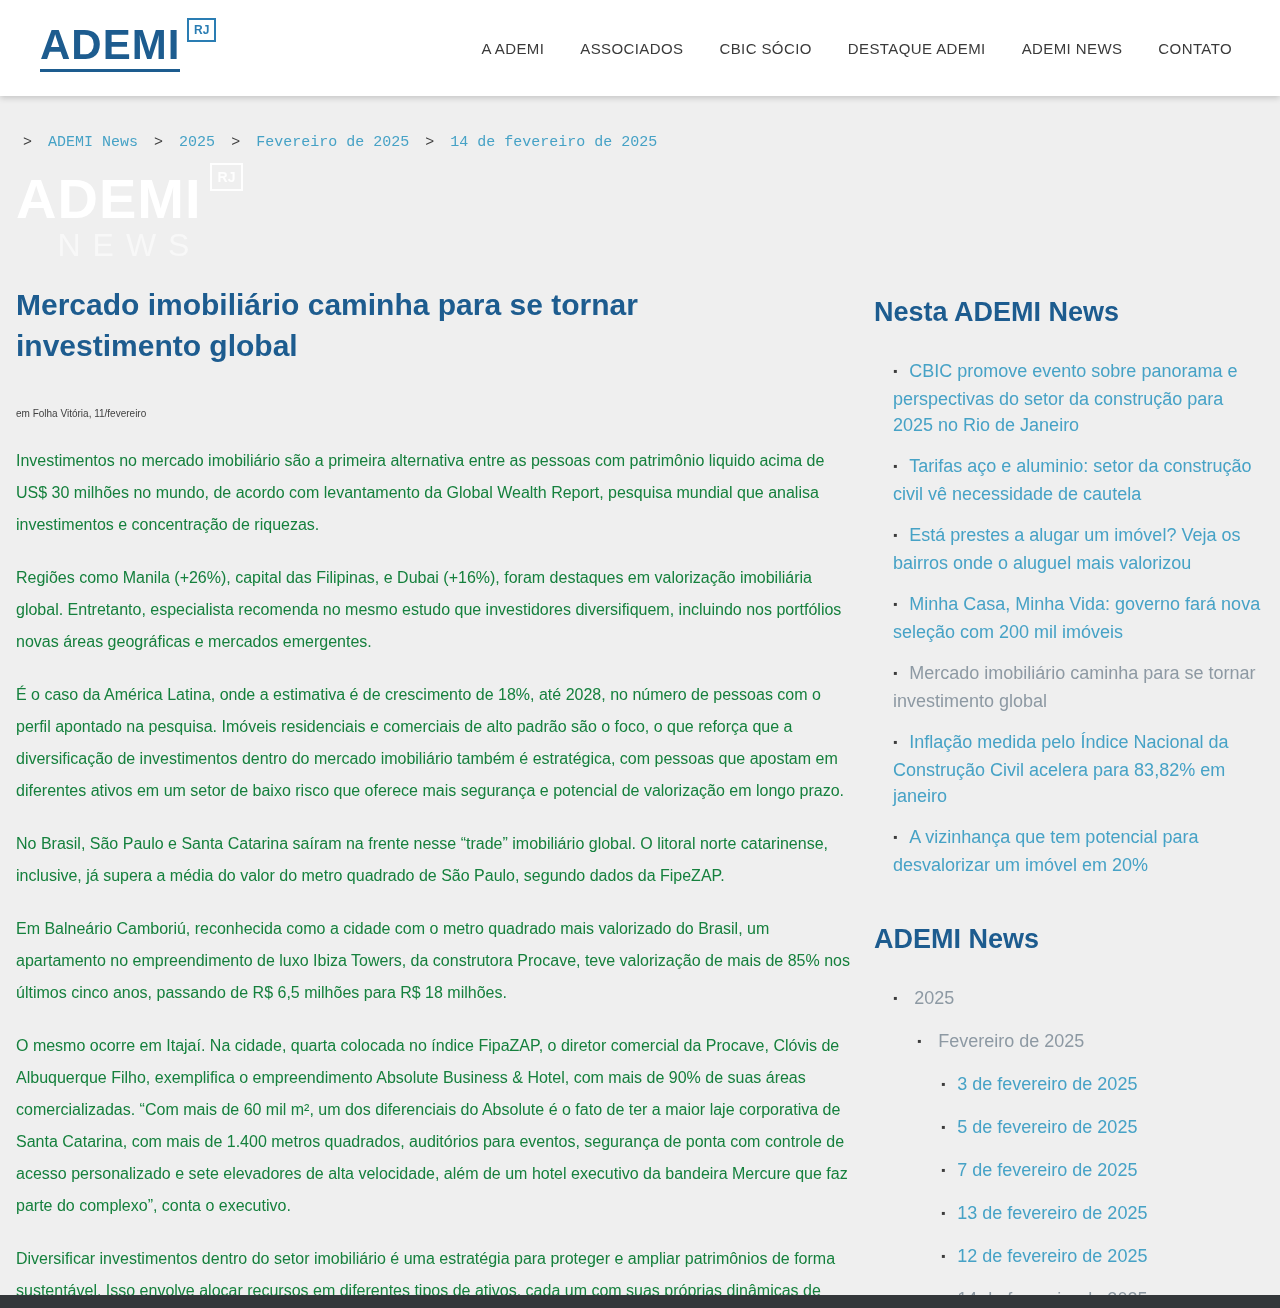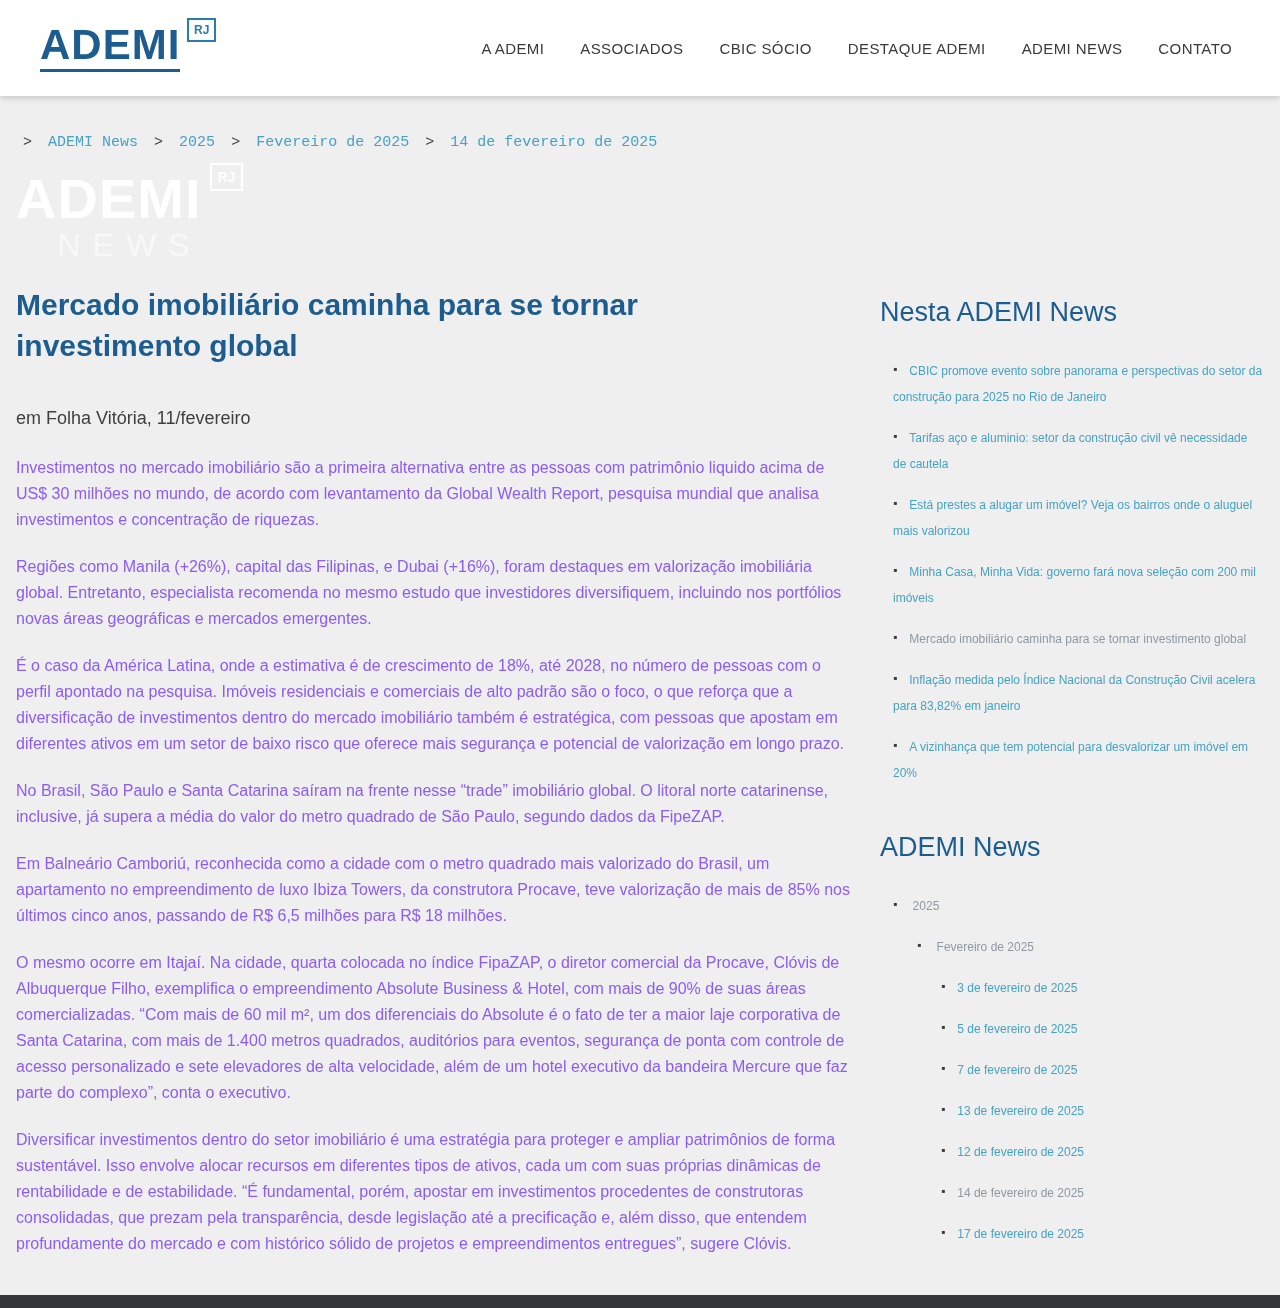--- a/index.html
+++ b/index.html
@@ -78,34 +78,34 @@
     line-height: 1;
   }
 
   
   .article-title {
     font-size: 30px; font-weight: 700; line-height: 1.35;
     color: #1d5c8f;
     max-width: 720px;
     margin: 0 0 42px;
   }
-  .byline { font-size: 18px; color: #3f3f3f; margin: 0 0 26px; }
+  .byline { font-size: 10px; color: #3f3f3f; margin: 0 0 26px; }
   .body-p {
-    font-size: 16px; line-height: 26px; color: #8b5cf6;
+    font-size: 16px; line-height: 32px; color: #15803d;
     margin: 0 0 21px;
   }
 
   
   .sidebar-heading {
-    font-size: 27px; font-weight: 400; color: #1d5c8f;
-    margin: 0 10px 30px;
+    font-size: 27px; font-weight: 700; color: #1d5c8f;
+    margin: 0 4px 30px;
   }
   .sidebar-heading.second { margin-top: 46px; }
   .side-list, .side-list ul { list-style: none; margin: 0; padding: 0 0 0 23px; }
-  .side-list li { font-size: 12px; line-height: 26px; margin-bottom: 15px; color: #3f3f3f; }
+  .side-list li { font-size: 18px; line-height: 26px; margin-bottom: 15px; color: #3f3f3f; }
   .side-list li::before {
     content: "▪"; font-size: 12px; color: #3c3c3c;
     margin-right: 12px; position: relative; top: -2px;
   }
   .side-list a { color: #46a2c6; text-decoration: none; cursor: pointer; }
   .side-list a.current { color: #8d99a3; }
   .archive ul { margin-top: 15px; padding-left: 24px; }
 
   
   .footer-bar { flex: 0 0 13px; background: #33373a; }

